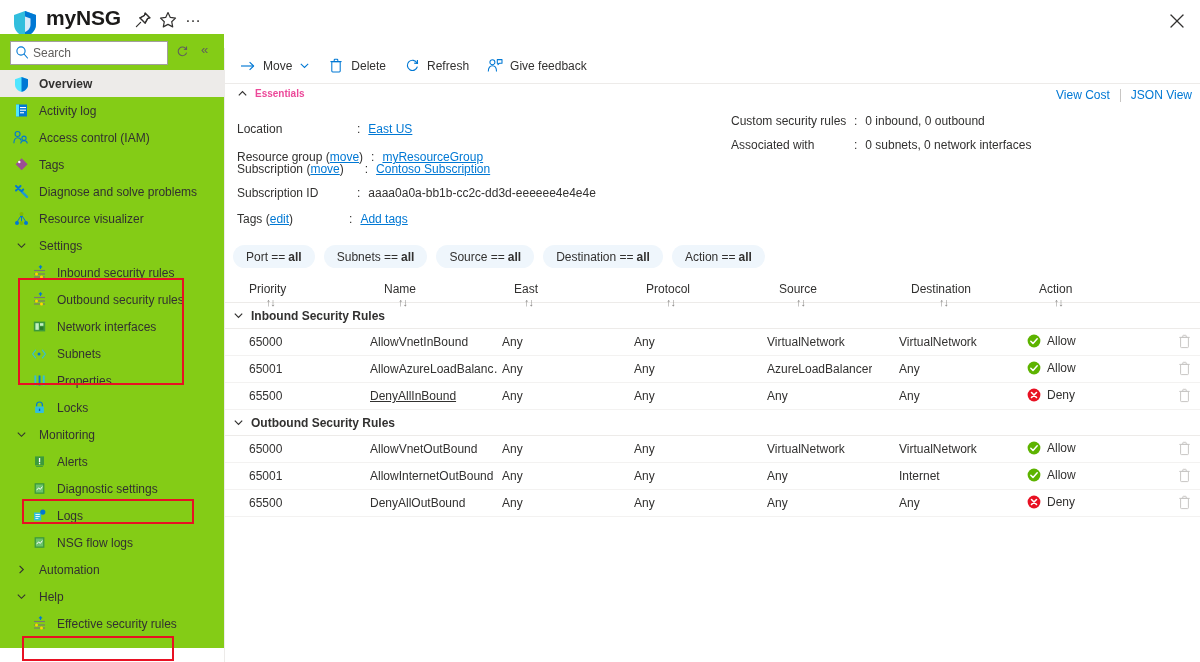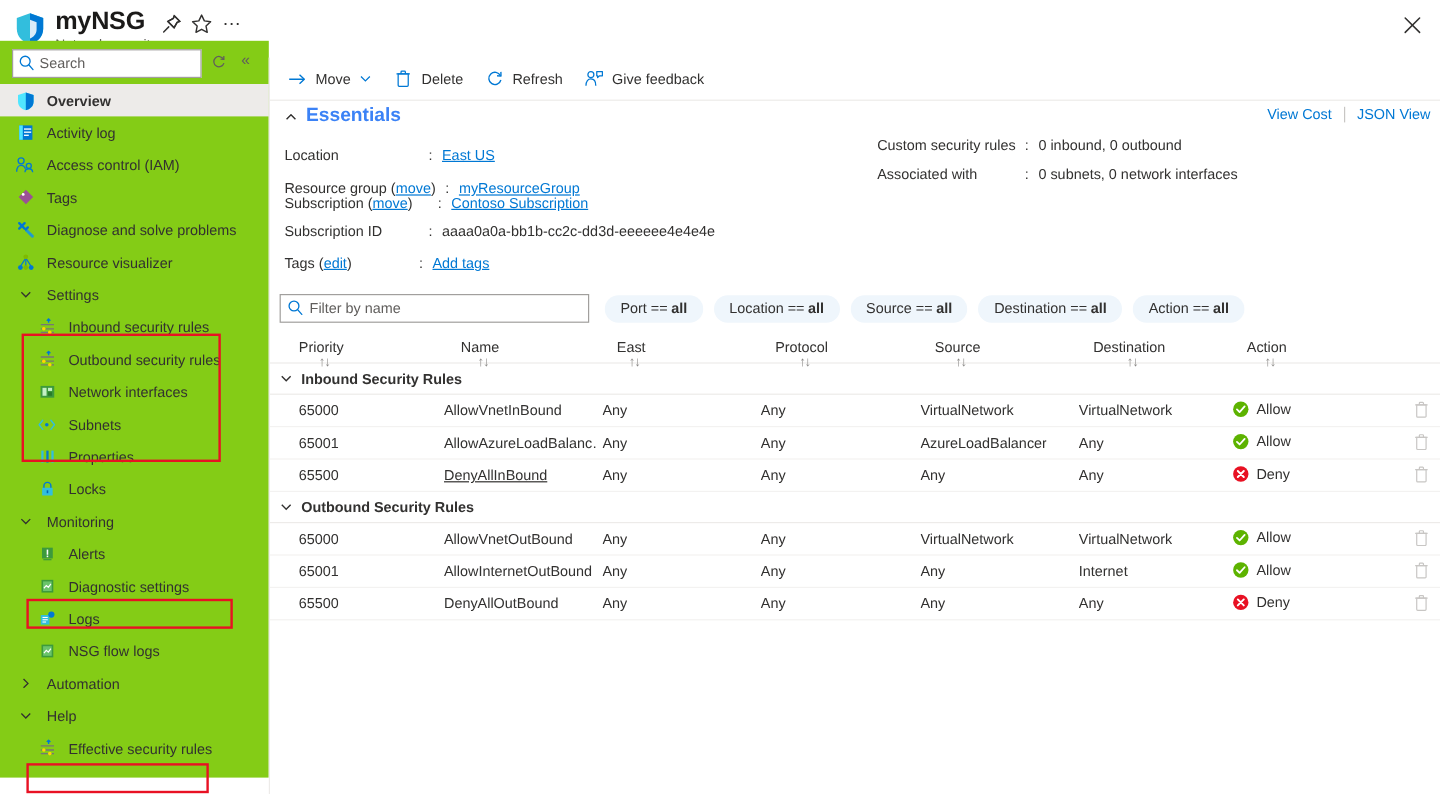--- a/index.html
+++ b/index.html
@@ -100,21 +100,21 @@
              display: flex; align-items: center; justify-content: center; }
   .cmd .cl { white-space: nowrap; }
   .cmd .cdn { margin-left: 7px; display:flex; align-items:center; }
 
   
   .ess-head {
     position: absolute; left: 12px; top: 40px;
     display: flex; align-items: center; cursor: pointer;
   }
   .ess-head .chv { margin-right: 7px; display:flex; align-items:center; }
-  .ess-head .tx { font-size: 16px; font-weight: bold; color: #3b82f6; }
+  .ess-head .tx { font-size: 10px; font-weight: bold; color: #ec4899; }
 
   .ess-links { position: absolute; right: 8px; top: 40px; display: flex; align-items: center; }
   .ess-links a { color: #0078d4; text-decoration: none; font-size: 12px; cursor: pointer; }
   .ess-links .sep { width: 1px; height: 13px; background: #c8c6c4; margin: 0 10px; }
 
   .ess-grid { position: absolute; left: 12px; top: 66px; width: 950px; }
   .ess-row { position: absolute; display: flex; align-items: baseline; font-size: 12px; }
   .ess-lbl { color: #323130; }
   .ess-val { color: #323130; }
   .lnk { color: #0078d4; text-decoration: underline; cursor: pointer; }
@@ -592,36 +592,27 @@
       </div>
 
       <div class="ess-row" style="left:494px; top:24px;">
         <span class="ess-lbl" style="width:123px; display:inline-block;">Associated with</span>
         <span>:</span>
         <span class="ess-val" style="margin-left:8px;">0 subnets, 0 network interfaces</span>
       </div>
     </div>
 
     <div class="filterbar">
-      <div class="fb-input-wrap">
-        <input class="fb-input" type="text" placeholder="Filter by name" style="">
-        <span class="fb-sicon">
-          <svg width="14" height="15" viewBox="0 0 14 15">
-            <circle cx="6" cy="6" r="4.1" fill="none" stroke="#0078d4" stroke-width="1.1"></circle>
-            <line x1="9" y1="9" x2="12.5" y2="13" stroke="#0078d4" stroke-width="1.1" stroke-linecap="round"></line>
-          </svg>
-        </span>
-      </div>
 
       <div class="pill">
         <span>Port ==</span>
           <b>all</b>
       </div>
       <div class="pill">
-        <span>Location ==</span>
+        <span>Subnets ==</span>
           <b>all</b>
       </div>
       <div class="pill">
         <span>Source ==</span>
           <b>all</b>
       </div>
       <div class="pill">
         <span>Destination ==</span>
           <b>all</b>
       </div>

